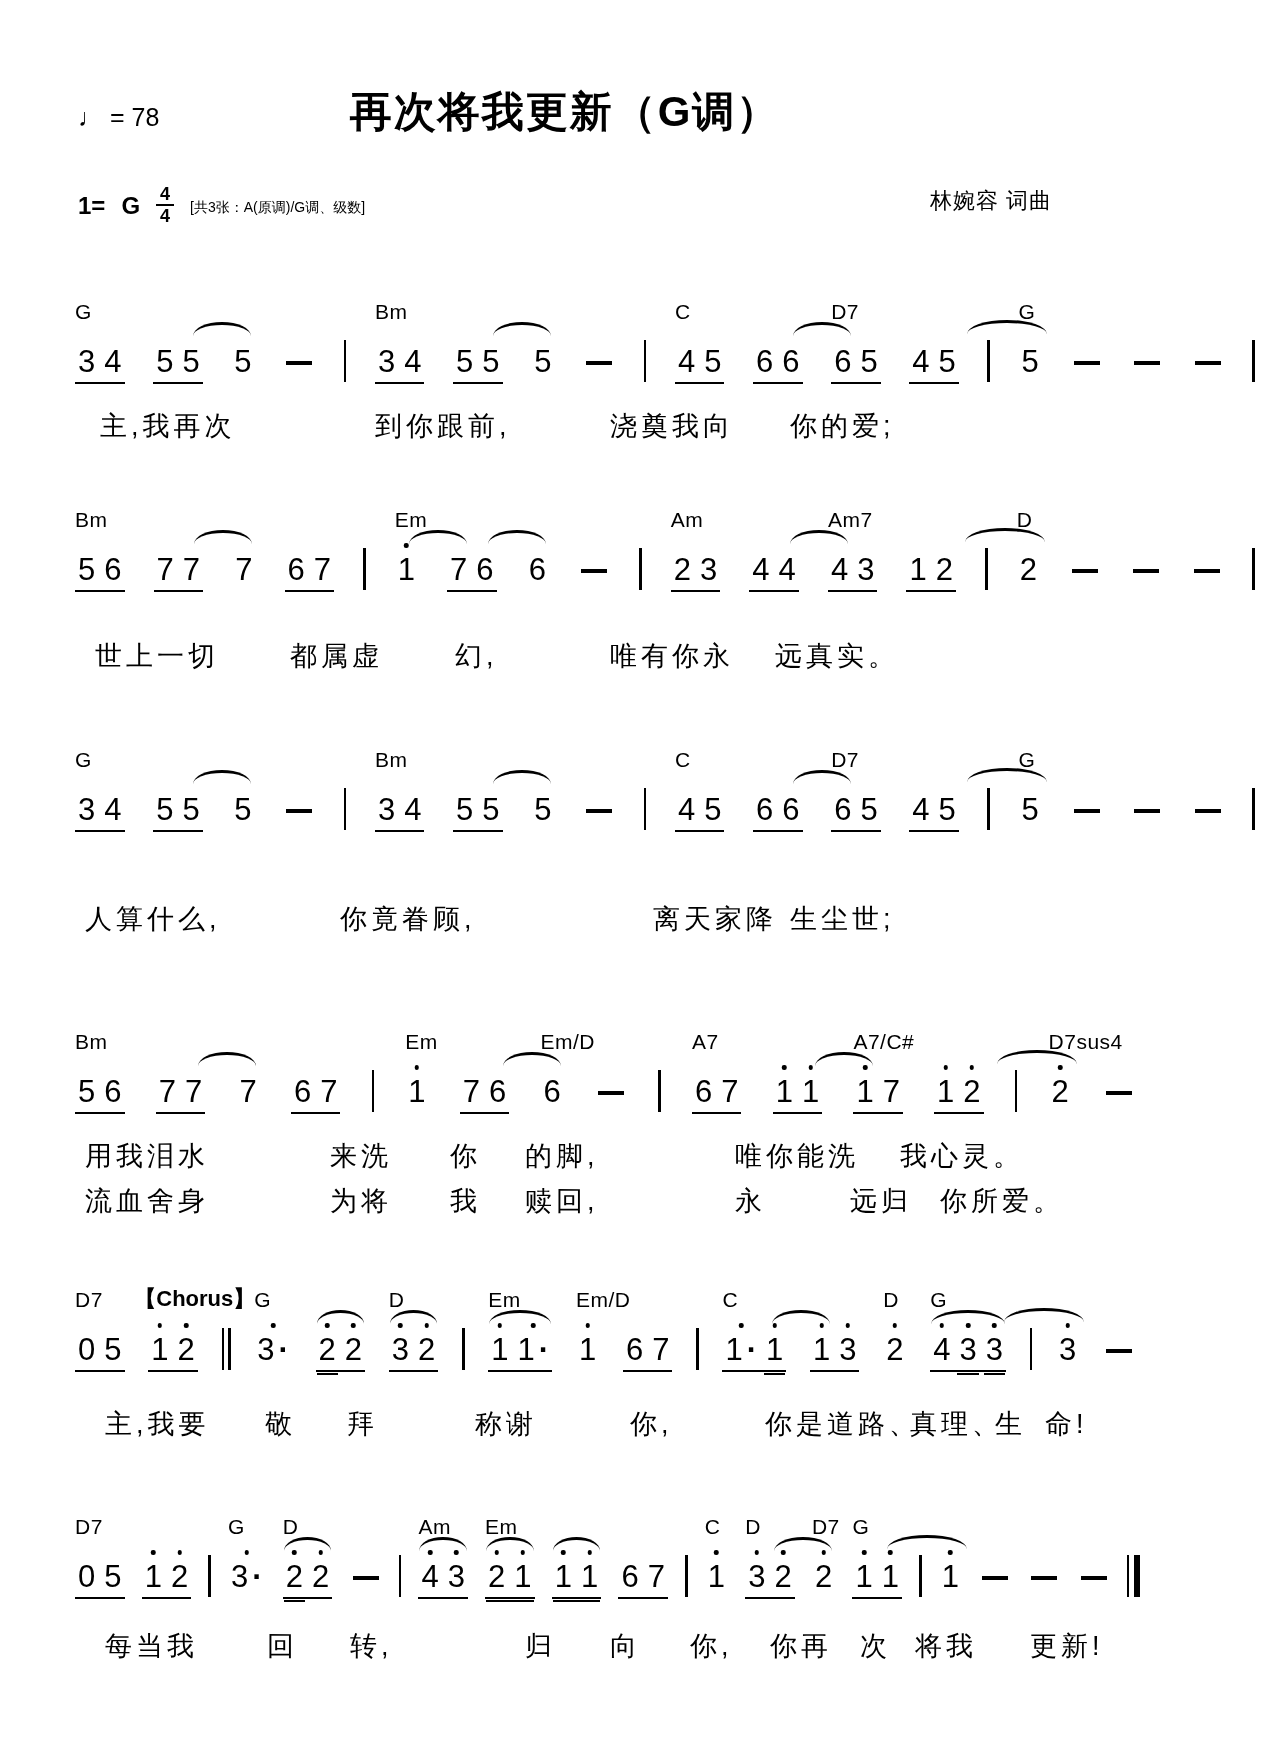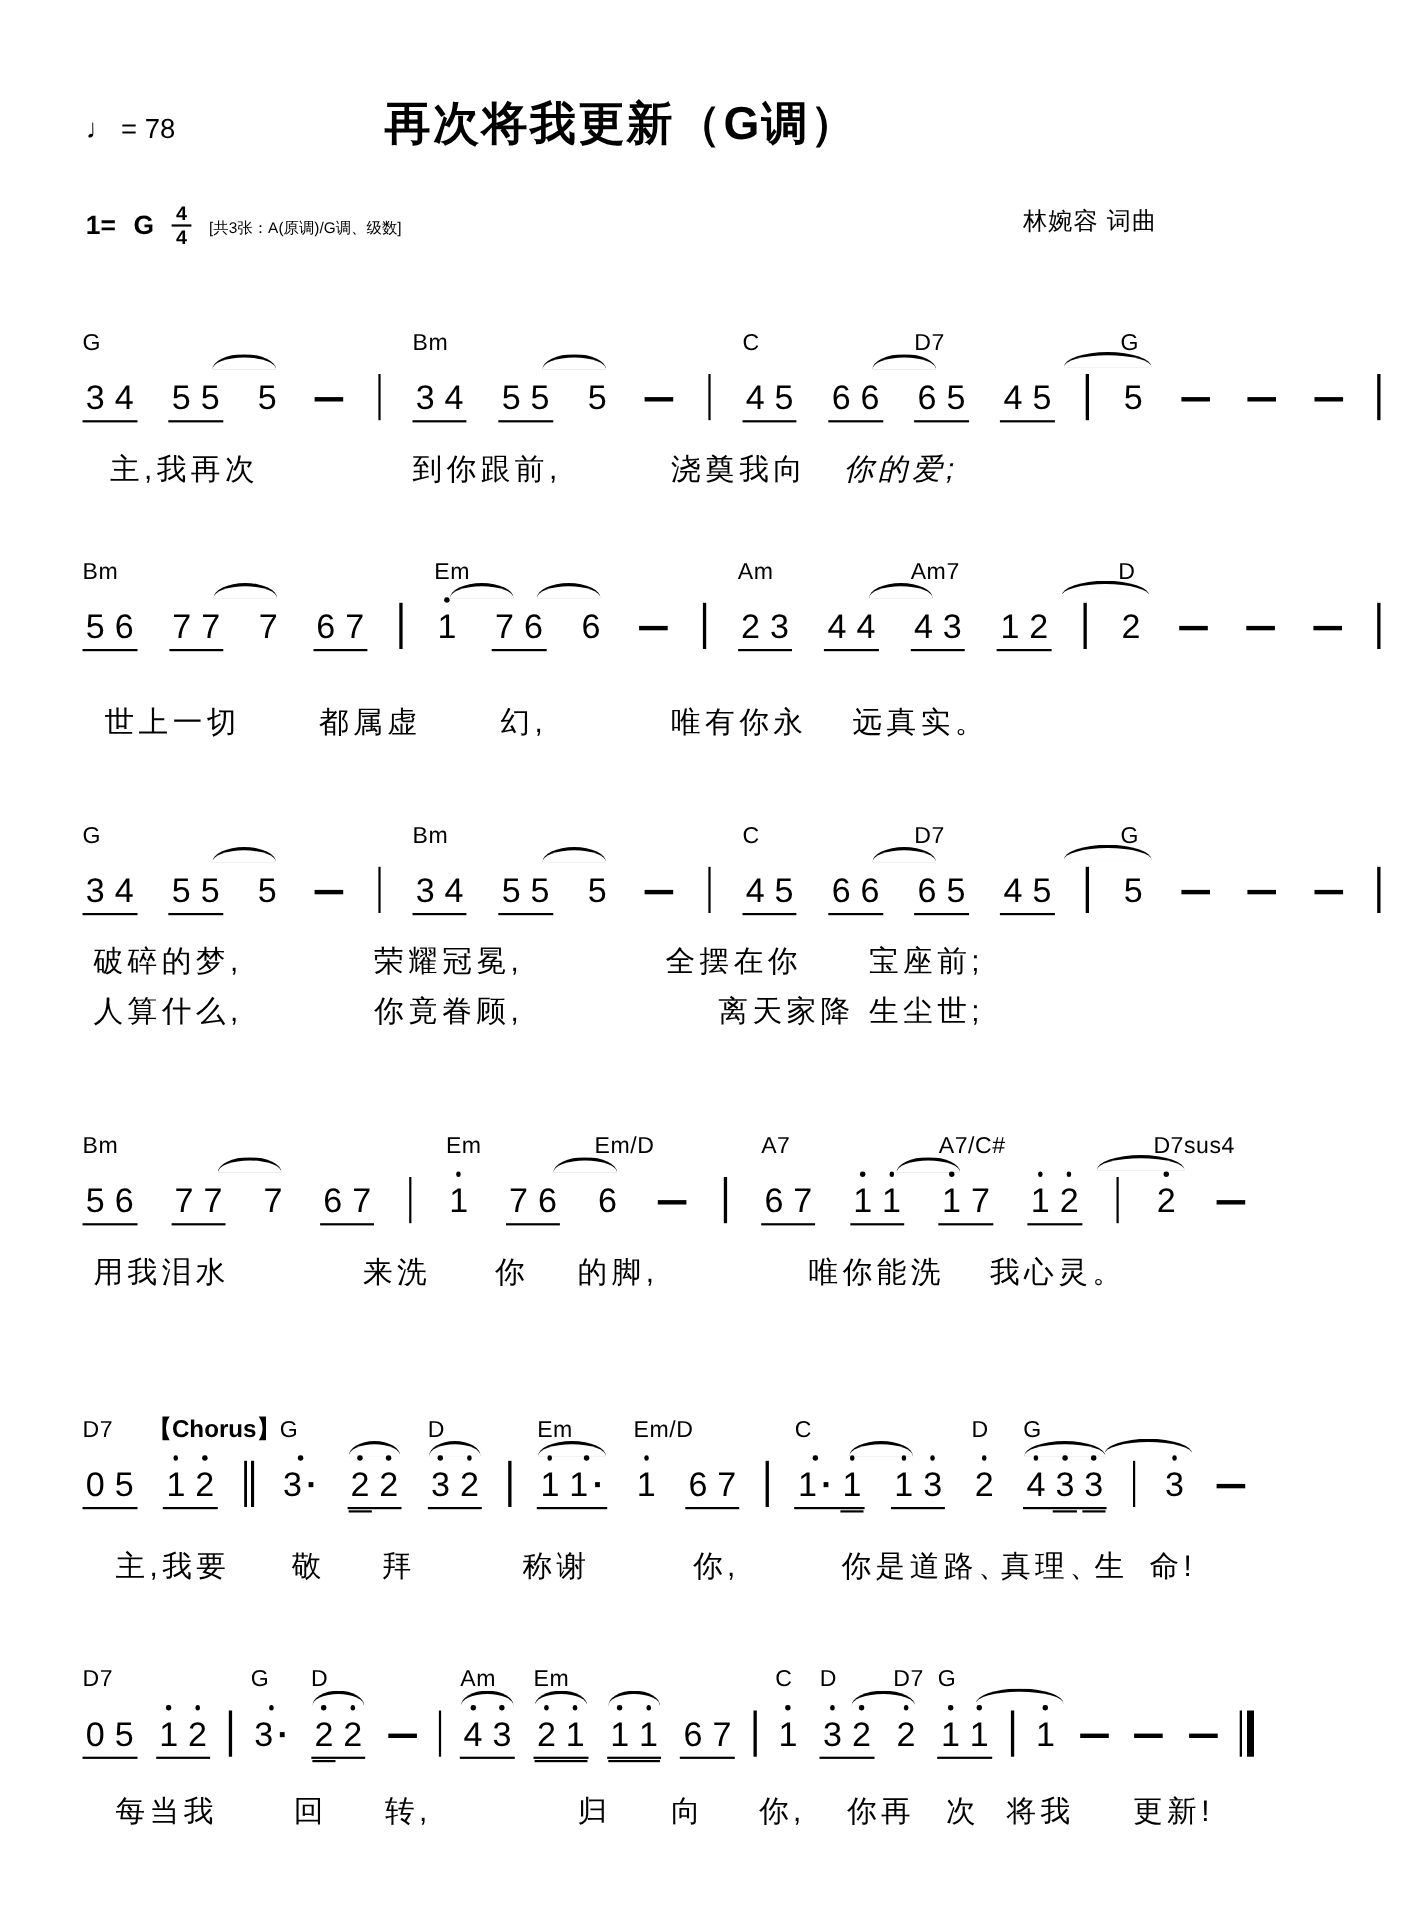--- a/index.html
+++ b/index.html
@@ -122,21 +122,21 @@
           </span>
           <span class="cell">
             <span class="note dash"></span>
           </span>
           <span class="bar single"></span>
         </div>
         <div class="lyrics" style="top: 118px;">
           <span class="lyr" style="left: 25px;">主,我再次</span>
           <span class="lyr" style="left: 300px;">到你跟前,</span>
           <span class="lyr" style="left: 535px;">浇奠我向</span>
-          <span class="lyr" style="left: 692px; font-style: italic;">你的爱;</span>
+          <span class="lyr" style="left: 715px;">你的爱;</span>
         </div>
       </div>
       <div class="system" style="top: 498px; width: 1180px; height: 200px;">
         <div class="noteline" style="width: 1180px;">
           <span class="cell u1">
             <span class="chord">Bm</span>
             <span class="note">5</span>
             <span class="note">6</span>
           </span>
           <span class="cell u1">
@@ -277,26 +277,20 @@
           <span class="cell">
             <span class="note dash"></span>
           </span>
           <span class="cell">
             <span class="note dash"></span>
           </span>
           <span class="cell">
             <span class="note dash"></span>
           </span>
           <span class="bar single"></span>
-        </div>
-        <div class="lyrics" style="top: 118px;">
-          <span class="lyr" style="left: 10px;">破碎的梦,</span>
-          <span class="lyr" style="left: 265px;">荣耀冠冕,</span>
-          <span class="lyr" style="left: 530px;">全摆在你</span>
-          <span class="lyr" style="left: 715px;">宝座前;</span>
         </div>
         <div class="lyrics" style="top: 163px;">
           <span class="lyr" style="left: 10px;">人算什么,</span>
           <span class="lyr" style="left: 265px;">你竟眷顾,</span>
           <span class="lyr" style="left: 530px; margin-left: 48px;">离天家降</span>
           <span class="lyr" style="left: 715px;">生尘世;</span>
         </div>
       </div>
       <div class="system" style="top: 1020px; width: 1060px; height: 200px;">
         <div class="noteline" style="width: 1060px;">
@@ -364,20 +358,29 @@
             <span class="note dash"></span>
           </span>
         </div>
         <div class="lyrics" style="top: 118px;">
           <span class="lyr" style="left: 10px;">用我泪水</span>
           <span class="lyr" style="left: 255px;">来洗</span>
           <span class="lyr" style="left: 375px;">你</span>
           <span class="lyr" style="left: 450px;">的脚,</span>
           <span class="lyr" style="left: 660px; text-align: center;">唯你能洗</span>
           <span class="lyr" style="left: 825px;">我心灵。</span>
+        </div>
+        <div class="lyrics" style="top: 163px;">
+          <span class="lyr" style="left: 10px;">流血舍身</span>
+          <span class="lyr" style="left: 255px;">为将</span>
+          <span class="lyr" style="left: 375px;">我</span>
+          <span class="lyr" style="left: 450px;">赎回,</span>
+          <span class="lyr" style="left: 660px;">永</span>
+          <span class="lyr" style="left: 775px;">远归</span>
+          <span class="lyr" style="left: 865px;">你所爱。</span>
         </div>
       </div>
       <div class="system" style="top: 1278px; width: 1060px; height: 200px;">
         <div class="noteline" style="width: 1060px;">
           <span class="cell u1">
             <span class="chord">D7</span>
             <span class="note">0</span>
             <span class="note">5</span>
           </span>
           <span class="cell u1">

